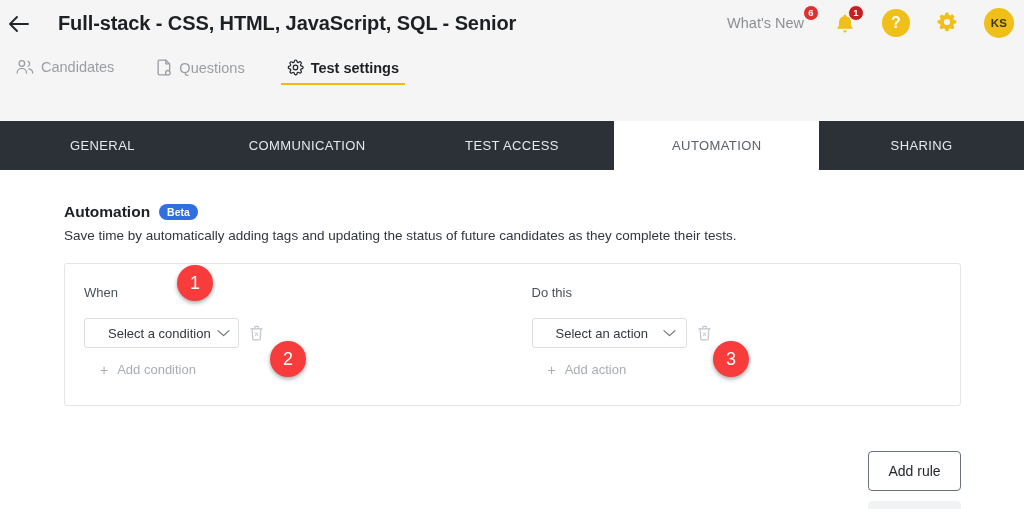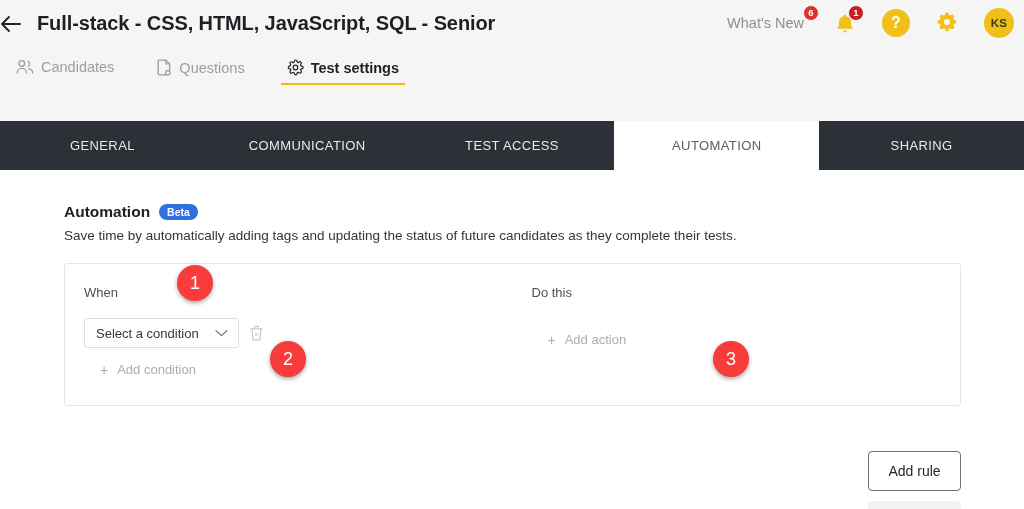--- a/index.html
+++ b/index.html
@@ -25,24 +25,24 @@
     position: absolute;
     top: 0; left: 0;
     width: 1024px;
     height: 121px;
     background: #f5f5f5;
   }
 
   .title-row {
     position: absolute;
     top: 12px;
-    left: 0;
-    display: flex;
-    align-items: center;
-    gap: 15px;
+    left: 8px;
+    display: flex;
+    align-items: center;
+    gap: 28px;
   }
   .back-arrow {
     width: 22px; height: 22px;
     display: flex; align-items: center; justify-content: center;
     color: #20262b;
     cursor: pointer;
   }
   .back-arrow svg { display: block; }
   .page-title {
     font-size: 20px;
@@ -286,21 +286,21 @@
   }
   .select-box {
     width: 155px;
     height: 30px;
     border: 1px solid #dcdfe2;
     border-radius: 3px;
     background: #ffffff;
     display: flex;
     align-items: center;
     justify-content: space-between;
-    padding: 0 10px 0 11px;
+    padding: 0 10px 0 23px;
     cursor: pointer;
   }
   .select-box .sel-text {
     font-size: 13px;
     color: #32383e;
     white-space: nowrap;
   }
   .select-box .sel-caret {
     color: #6b7178;
     display: flex;
@@ -517,20 +517,37 @@
             </span>
           </div>
           <div class="add-link">
             <span class="plus">+</span>
             <span>Add condition</span>
           </div>
         </div>
 
         <div class="col">
           <div class="col-label">Do this</div>
+          <div class="select-row">
+            <div class="select-box">
+              <span class="sel-text">Select an action</span>
+              <span class="sel-caret">
+                <svg width="13" height="8" viewBox="0 0 13 8" fill="none" stroke="currentColor" stroke-width="1.2" aria-hidden="true">
+                  <path d="M1 1.6L6.5 6.6 12 1.6" stroke-linecap="round" stroke-linejoin="round"></path>
+                </svg>
+              </span>
+            </div>
+            <span class="trash-btn">
+              <svg width="15" height="16" viewBox="0 0 15 16" fill="none" stroke="currentColor" stroke-width="1.2" aria-hidden="true">
+                <path d="M1.8 3.8h11.4M5.6 3.8V2.3c0-.5.4-.9.9-.9h2c.5 0 .9.4.9.9v1.5" stroke-linecap="round"></path>
+                <path d="M3.1 3.8l.7 10.1c0 .5.5.9 1 .9h5.4c.5 0 1-.4 1-.9l.7-10.1" stroke-linecap="round" stroke-linejoin="round"></path>
+                <path d="M6 7.5l3 3.6M9 7.5l-3 3.6" stroke-width="1"></path>
+              </svg>
+            </span>
+          </div>
           <div class="add-link">
             <span class="plus">+</span>
             <span>Add action</span>
           </div>
         </div>
 
       </div>
     </div>
 
     <div class="footer-actions">

